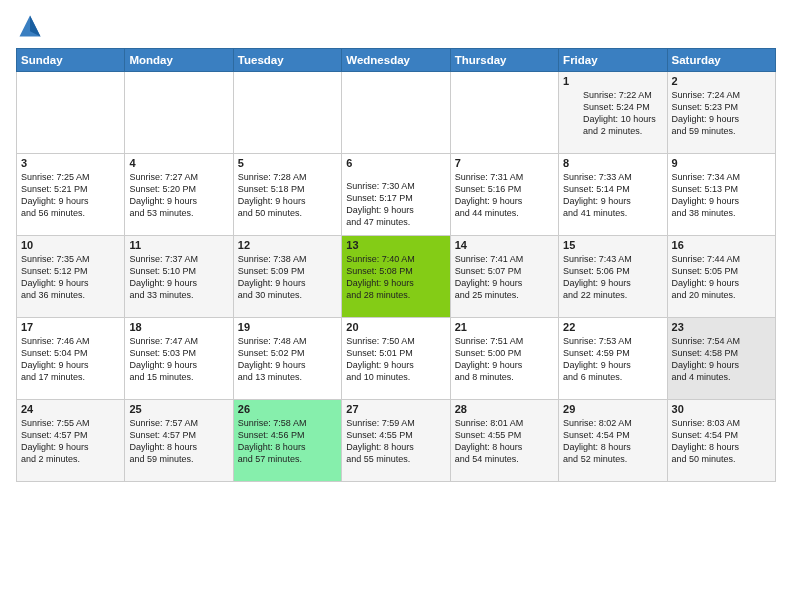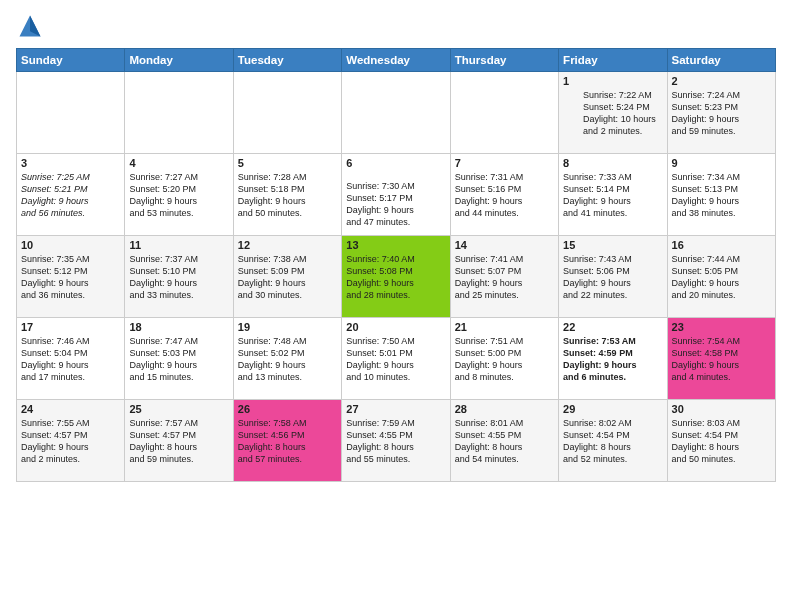--- a/index.html
+++ b/index.html
@@ -155,21 +155,21 @@
             <span class="day-num">2</span>
             <div class="day-info" style="white-space: pre-line;">Sunrise: 7:24 AM
 Sunset: 5:23 PM
 Daylight: 9 hours
 and 59 minutes.</div>
           </td>
         </tr>
         <tr>
           <td style="background: rgb(255, 255, 255);">
             <span class="day-num">3</span>
-            <div class="day-info" style="white-space: pre-line; font-style: italic;">Sunrise: 7:25 AM
+            <div class="day-info" style="white-space: pre-line;">Sunrise: 7:25 AM
 Sunset: 5:21 PM
 Daylight: 9 hours
 and 56 minutes.</div>
           </td>
           <td style="background: rgb(255, 255, 255);">
             <span class="day-num">4</span>
             <div class="day-info" style="white-space: pre-line;">Sunrise: 7:27 AM
 Sunset: 5:20 PM
 Daylight: 9 hours
 and 53 minutes.</div>
@@ -292,26 +292,26 @@
           </td>
           <td style="background: rgb(255, 255, 255);">
             <span class="day-num">21</span>
             <div class="day-info" style="white-space: pre-line;">Sunrise: 7:51 AM
 Sunset: 5:00 PM
 Daylight: 9 hours
 and 8 minutes.</div>
           </td>
           <td style="background: rgb(255, 255, 255);">
             <span class="day-num">22</span>
-            <div class="day-info" style="white-space: pre-line; font-weight: bold;">Sunrise: 7:53 AM
+            <div class="day-info" style="white-space: pre-line;">Sunrise: 7:53 AM
 Sunset: 4:59 PM
 Daylight: 9 hours
 and 6 minutes.</div>
           </td>
-          <td style="background: #ec4899;">
+          <td style="background: #e5e5e5;">
             <span class="day-num">23</span>
             <div class="day-info" style="white-space: pre-line;">Sunrise: 7:54 AM
 Sunset: 4:58 PM
 Daylight: 9 hours
 and 4 minutes.</div>
           </td>
         </tr>
         <tr>
           <td style="background: rgb(245, 245, 245);">
             <span class="day-num">24</span>
@@ -320,21 +320,21 @@
 Daylight: 9 hours
 and 2 minutes.</div>
           </td>
           <td style="background: rgb(245, 245, 245);">
             <span class="day-num">25</span>
             <div class="day-info" style="white-space: pre-line;">Sunrise: 7:57 AM
 Sunset: 4:57 PM
 Daylight: 8 hours
 and 59 minutes.</div>
           </td>
-          <td style="background: #ec4899; margin-top: 36px;">
+          <td style="background: #86efac; margin-top: 36px;">
             <span class="day-num">26</span>
             <div class="day-info" style="white-space: pre-line;">Sunrise: 7:58 AM
 Sunset: 4:56 PM
 Daylight: 8 hours
 and 57 minutes.</div>
           </td>
           <td style="background: rgb(245, 245, 245);">
             <span class="day-num">27</span>
             <div class="day-info" style="white-space: pre-line;">Sunrise: 7:59 AM
 Sunset: 4:55 PM

